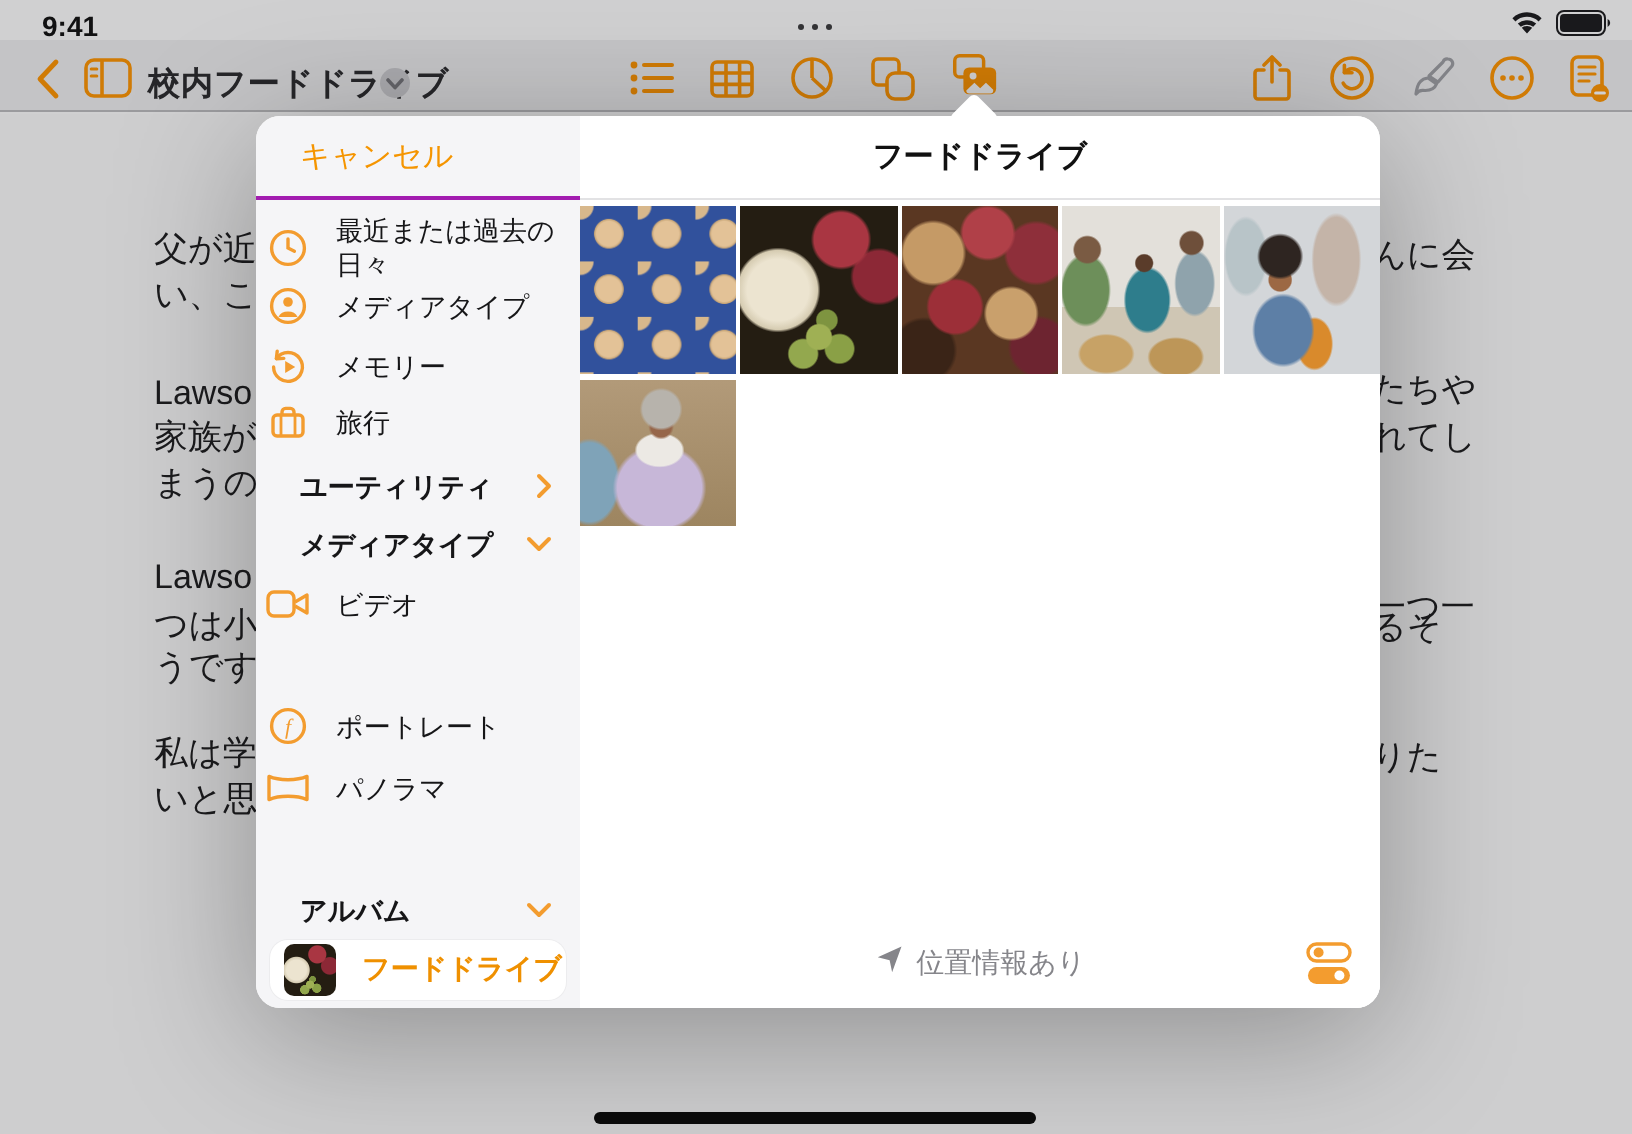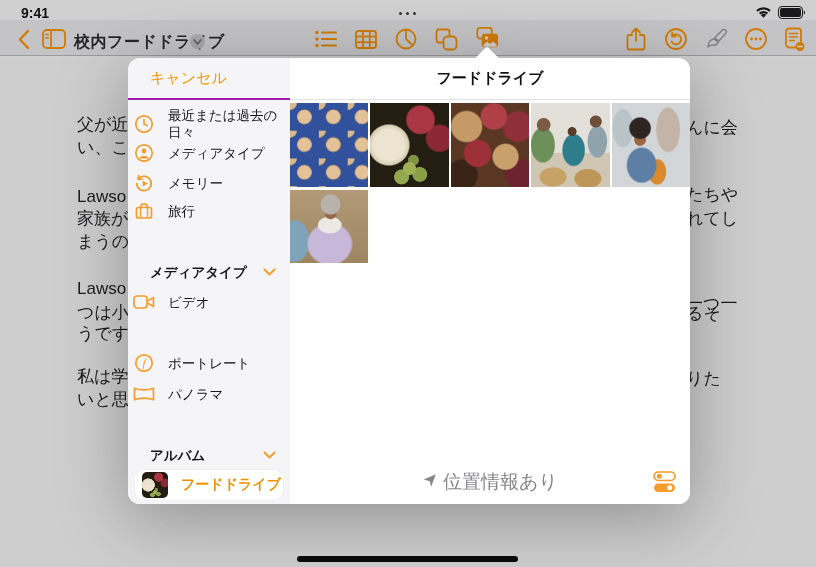--- a/index.html
+++ b/index.html
@@ -46,21 +46,21 @@
   .sel-pill .lbl { font-size:14px; color:#ef9000; font-weight:600; }
 
   .main { position:relative; flex:1; background:#fff; }
   .main-head { position:absolute; top:0; left:0; right:0; height:42px; border-bottom:1px solid #e2e2e4; display:flex; align-items:center; justify-content:center; }
   .main-title { font-size:15px; font-weight:700; color:#111; }
   .grid { position:absolute; top:45px; left:0; right:0; display:grid; grid-template-columns:repeat(5,1fr); gap:3px 2px; }
   .ph { height:84px; cursor:pointer; }
   .ph.r2 { height:73px; }
 
   .foot { position:absolute; bottom:0; left:0; right:0; height:44px; background:#fff; display:flex; align-items:center; justify-content:center; }
-  .loc { display:flex; align-items:center; gap:6px; color:#85858a; font-size:19px;font-family:Liberation Serif, serif; }
+  .loc { display:flex; align-items:center; gap:6px; color:#85858a; font-size:14px;font-family:Liberation Serif, serif; }
   .filter-btn { position:absolute; right:13px; top:11px; width:24px; height:22px; cursor:pointer; }
 
   
   .art-eggs { background-color:#31519c;
     background-image:radial-gradient(circle at 50% 50%, #e3c297 0 31%, #c6a476 36%, transparent 38%),
                      radial-gradient(circle at 0% 0%, #d8b88c 0 16%, transparent 18%);
     background-size:37% 33%, 37% 33%; }
   .art-produce { background:
     radial-gradient(circle at 24% 50%, #ece4d0 0 21%, #d6ccb2 27%, transparent 29%),
     radial-gradient(circle at 64% 20%, #a93642 0 16%, transparent 18%),
@@ -305,20 +305,28 @@
         <span class="ic">
           <svg width="20" height="20" viewBox="0 0 20 20">
               <path d="M4.2 6.2 a7.2 7.2 0 1 1 -1.4 4.3" fill="none" stroke="#F39C2F" stroke-width="1.7" stroke-linecap="round"></path>
               <path d="M4.6 2.6 L4.2 6.4 L7.9 6.2" fill="none" stroke="#F39C2F" stroke-width="1.7" stroke-linecap="round" stroke-linejoin="round"></path>
               <path d="M8.6 7.5 L13.6 10.5 L8.6 13.5 Z" fill="#F39C2F"></path>
             </svg>
         </span>
         <span class="lbl">メモリー</span>
       </div>
 
+      <div class="srow section" style="top:170px">
+        <span class="lbl">ユーティリティ</span>
+        <span class="schev">
+          <svg width="8" height="13" viewBox="0 0 8 13">
+              <path d="M1.5 1.5 L6.5 6.5 L1.5 11.5" fill="none" stroke="#F39C2F" stroke-width="2" stroke-linecap="round" stroke-linejoin="round"></path>
+            </svg>
+        </span>
+      </div>
 
       <div class="srow section" style="top:199px">
         <span class="lbl">メディアタイプ</span>
         <span class="schev">
           <svg width="13" height="8" viewBox="0 0 13 8">
               <path d="M1.5 1.5 L6.5 6.5 L11.5 1.5" fill="none" stroke="#F39C2F" stroke-width="2" stroke-linecap="round" stroke-linejoin="round"></path>
             </svg>
         </span>
       </div>
 

